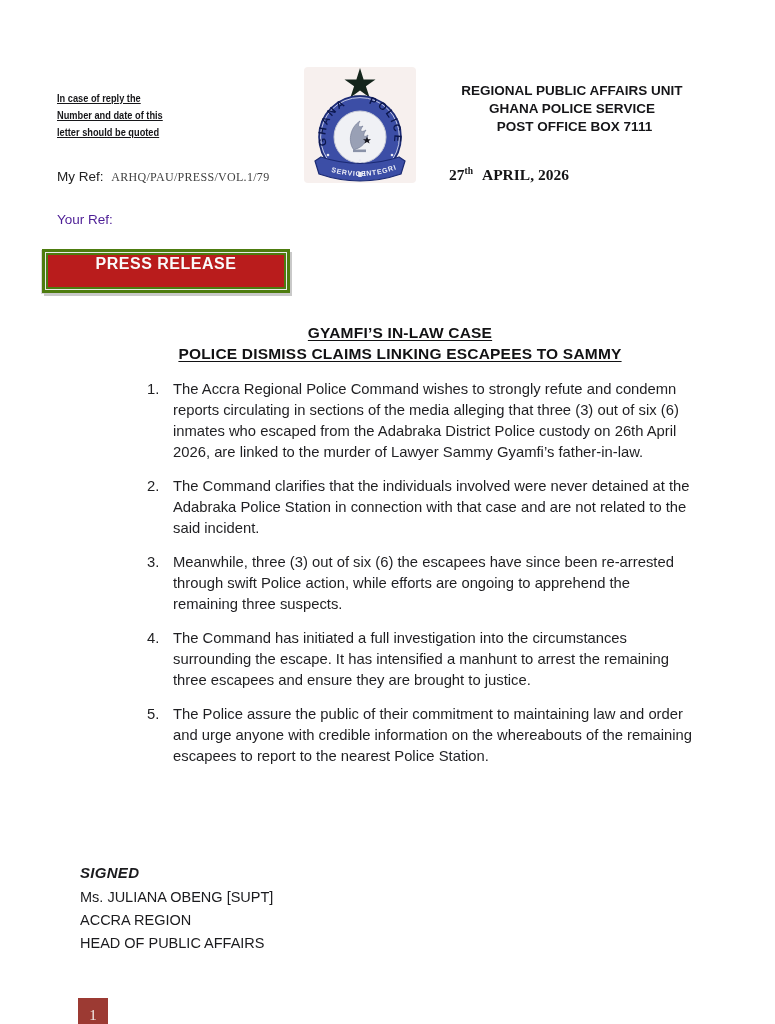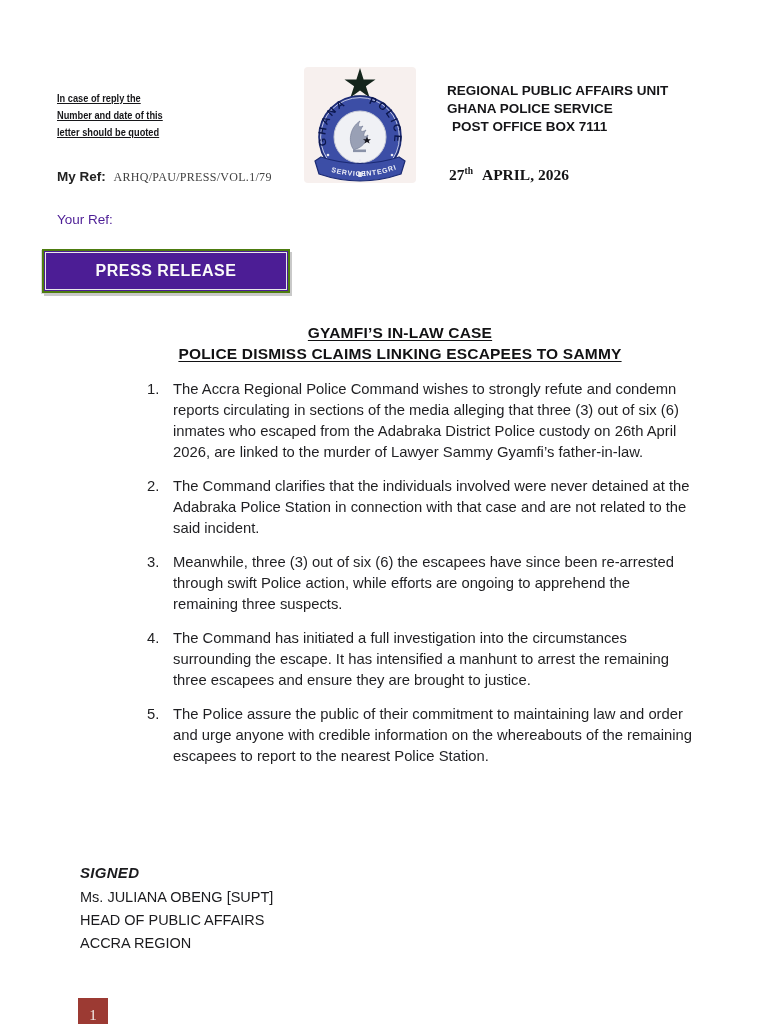--- a/index.html
+++ b/index.html
@@ -22,38 +22,38 @@
     color:#17171a;
   }
   .note span { display:block; text-decoration:underline; letter-spacing:0; }
   
   .logo { position:absolute; left:303px; top:50px; width:114px; height:118px; }
   .badge-arc-txt { font-family:"Liberation Sans", sans-serif; font-size:10.5px; font-weight:700; fill:#0c174d; letter-spacing:2.2px; }
   .ribbon-txt { font-family:"Liberation Sans", sans-serif; font-size:7px; font-weight:700; fill:#eef0f8; letter-spacing:0.8px; }
   
   .addr {
     position:absolute; left:447px; top:66px; width:250px;
-    font-size:13.5px; font-weight:700; line-height:1.33; color:#151518;
+    font-size:13.5px; font-weight:700; line-height:1.33; color:#151518;text-align:center;
   }
   .addr div:last-child { padding-left:5px; }
   
   .myref { position:absolute; left:57px; top:153px; font-size:13.5px; color:#222; }
-  .myref .lbl { font-weight:700; }
+  .myref .lbl { font-weight:400; }
   .myref .val { font-family:"Liberation Serif", serif; font-size:12px; letter-spacing:0.3px; margin-left:4px; color:#404040; }
   .date { position:absolute; left:449px; top:150px; font-size:15.5px; font-weight:700; color:#141416;font-family:Liberation Serif, serif; }
   .date sup { font-size:9.5px; }
   .date .rest { margin-left:9px; }
   .yourref { position:absolute; left:57px; top:196px; font-size:13.5px; color:#4c1d95; }
   
   .pr-box {
     position:absolute; left:42px; top:233px; width:248px; height:44px;
-    background:#4c1d95; border:2px solid #4d7c0f;
+    background:#b91c1c; border:6px solid #4d7c0f;
     box-shadow:2px 3px 0 #c9c9c9, -1px 1px 0 #d8d8d8;
     outline:1px solid #e9e9e9; outline-offset:-4px;
-    display:flex; align-items:center; justify-content:center;
+    display:flex; justify-content:center;
   }
   .pr-box .pr-label { color:#fafafa; font-weight:700; font-size:16px; letter-spacing:0.5px; }
   
   .title {
     position:absolute; left:110px; top:306px; width:580px;
     text-align:center; font-size:15.5px; font-weight:700; color:#121214;
     line-height:1.38; text-decoration:underline; text-underline-offset:2px;
     letter-spacing:0.2px;
   }
   
@@ -165,21 +165,21 @@
     </div>
     <div class="item">
       <span class="num">5.</span>
       <span class="txt">The Police assure the public of their commitment to maintaining law and order and urge anyone with credible information on the whereabouts of the remaining escapees to report to the nearest Police Station.</span>
     </div>
   </div>
 
   <div class="sig">
     <div class="signed">SIGNED</div>
     <div>Ms. JULIANA OBENG [SUPT]</div>
+    <div>ACCRA REGION</div>
     <div>HEAD OF PUBLIC AFFAIRS</div>
-    <div>ACCRA REGION</div>
   </div>
 
   <div class="pagenum-box">
     <span>1</span>
   </div>
 
 </div>
 
 </body></html>

